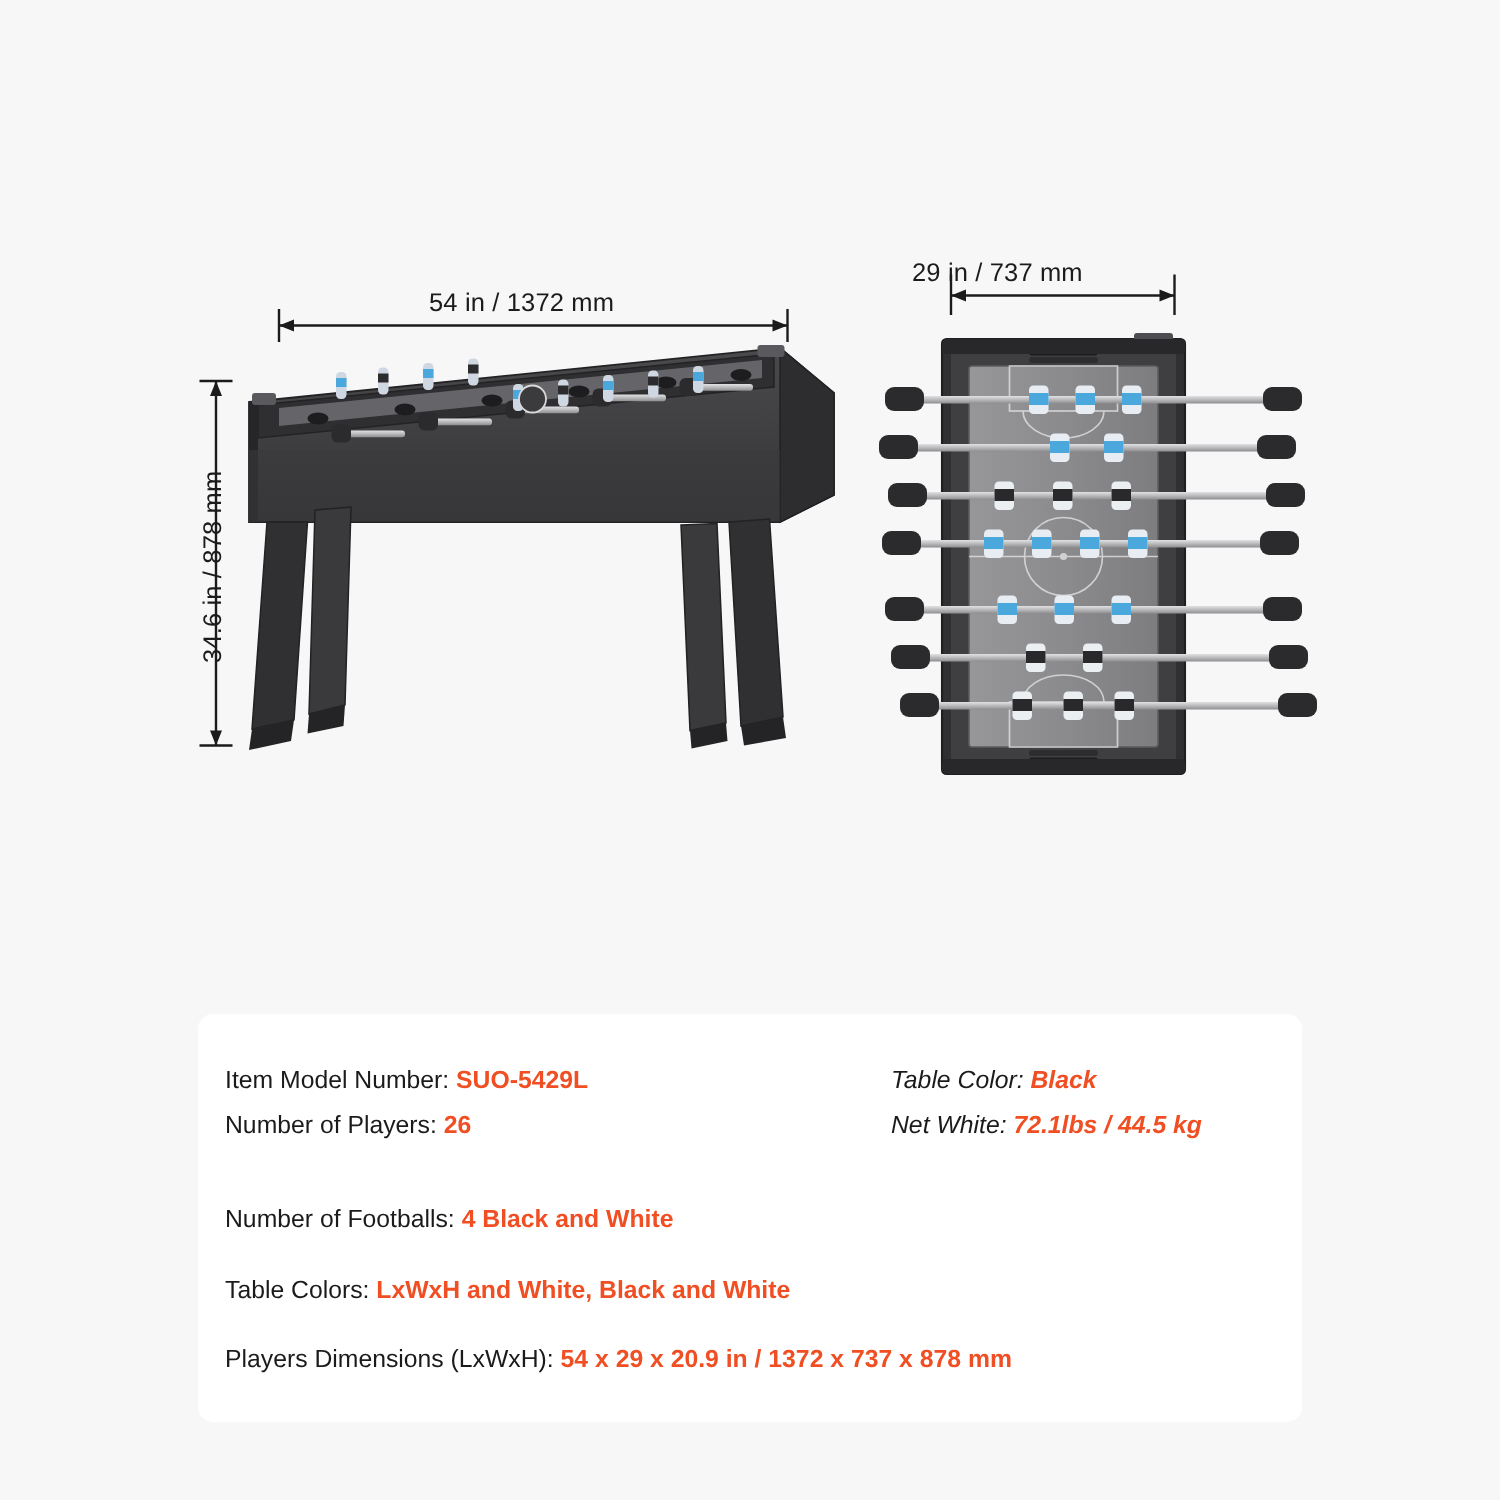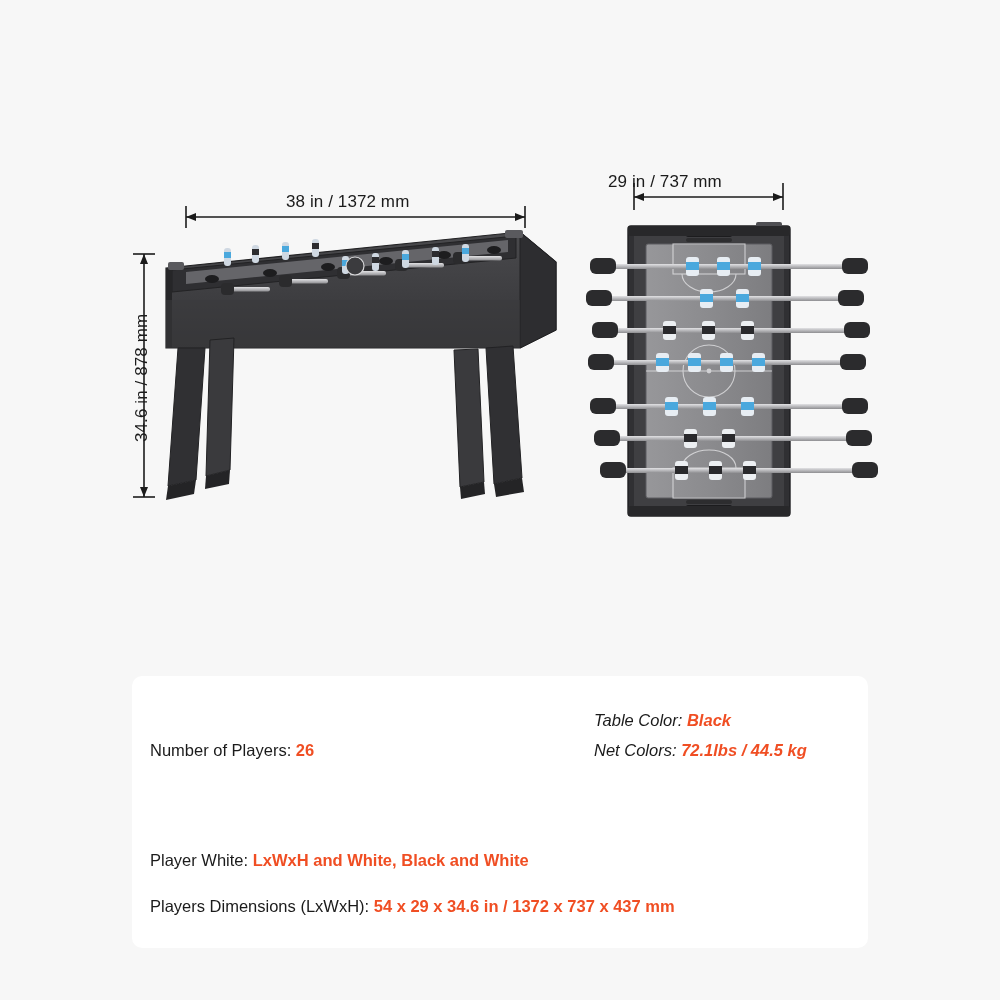--- a/index.html
+++ b/index.html
@@ -329,49 +329,57 @@
           <rect x="743" y="461" width="13" height="19" rx="3" fill="#eceff2"></rect>
           <rect x="743" y="466" width="13" height="8" fill="#29292c"></rect>
         </g>
       </g>
 
       <rect x="628" y="226" width="162" height="10" rx="3" fill="#28282a"></rect>
       <rect x="628" y="506" width="162" height="10" rx="3" fill="#28282a"></rect>
     </g>
   </svg>
 
-  <div class="dim-label" style="left:286px; top:192px;">38 in / 1372 mm</div>
+  <div class="dim-label" style="left:286px; top:192px;">54 in / 1372 mm</div>
 
   <div class="dim-label vertical" style="left:132px; top:442px;">34.6 in / 878 mm</div>
 
   <div class="dim-label" style="left:608px; top:172px;">29 in / 737 mm</div>
 
   <div class="spec-card">
 
+    <div class="spec-row col-left r1">
+      <span>Item Model Number:</span>
+      <span class="val">SUO-5429L</span>
+    </div>
 
     <div class="spec-row col-left r2">
       <span>Number of Players:</span>
       <span class="val">26</span>
     </div>
 
+    <div class="spec-row col-left r3">
+      <span>Number of Footballs:</span>
+      <span class="val">4 Black and White</span>
+    </div>
 
     <div class="spec-row col-left r4">
-      <span>Player White:</span>
+      <span>Table Colors:</span>
       <span class="val">LxWxH and White, Black and White</span>
     </div>
 
     <div class="spec-row col-left r5">
       <span>Players Dimensions (LxWxH):</span>
-      <span class="val">54 x 29 x 34.6 in / 1372 x 737 x 437 mm</span>
+      <span class="val">54 x 29 x 20.9 in / 1372 x 737 x 878 mm</span>
     </div>
 
     <div class="spec-row col-right r1">
       <span>Table Color:</span>
       <span class="val">Black</span>
     </div>
 
     <div class="spec-row col-right r2">
-      <span>Net Colors:</span>
+      <span>Net White:</span>
       <span class="val">72.1lbs / 44.5 kg</span>
     </div>
 
   </div>
 </div>
 
 </body></html>

